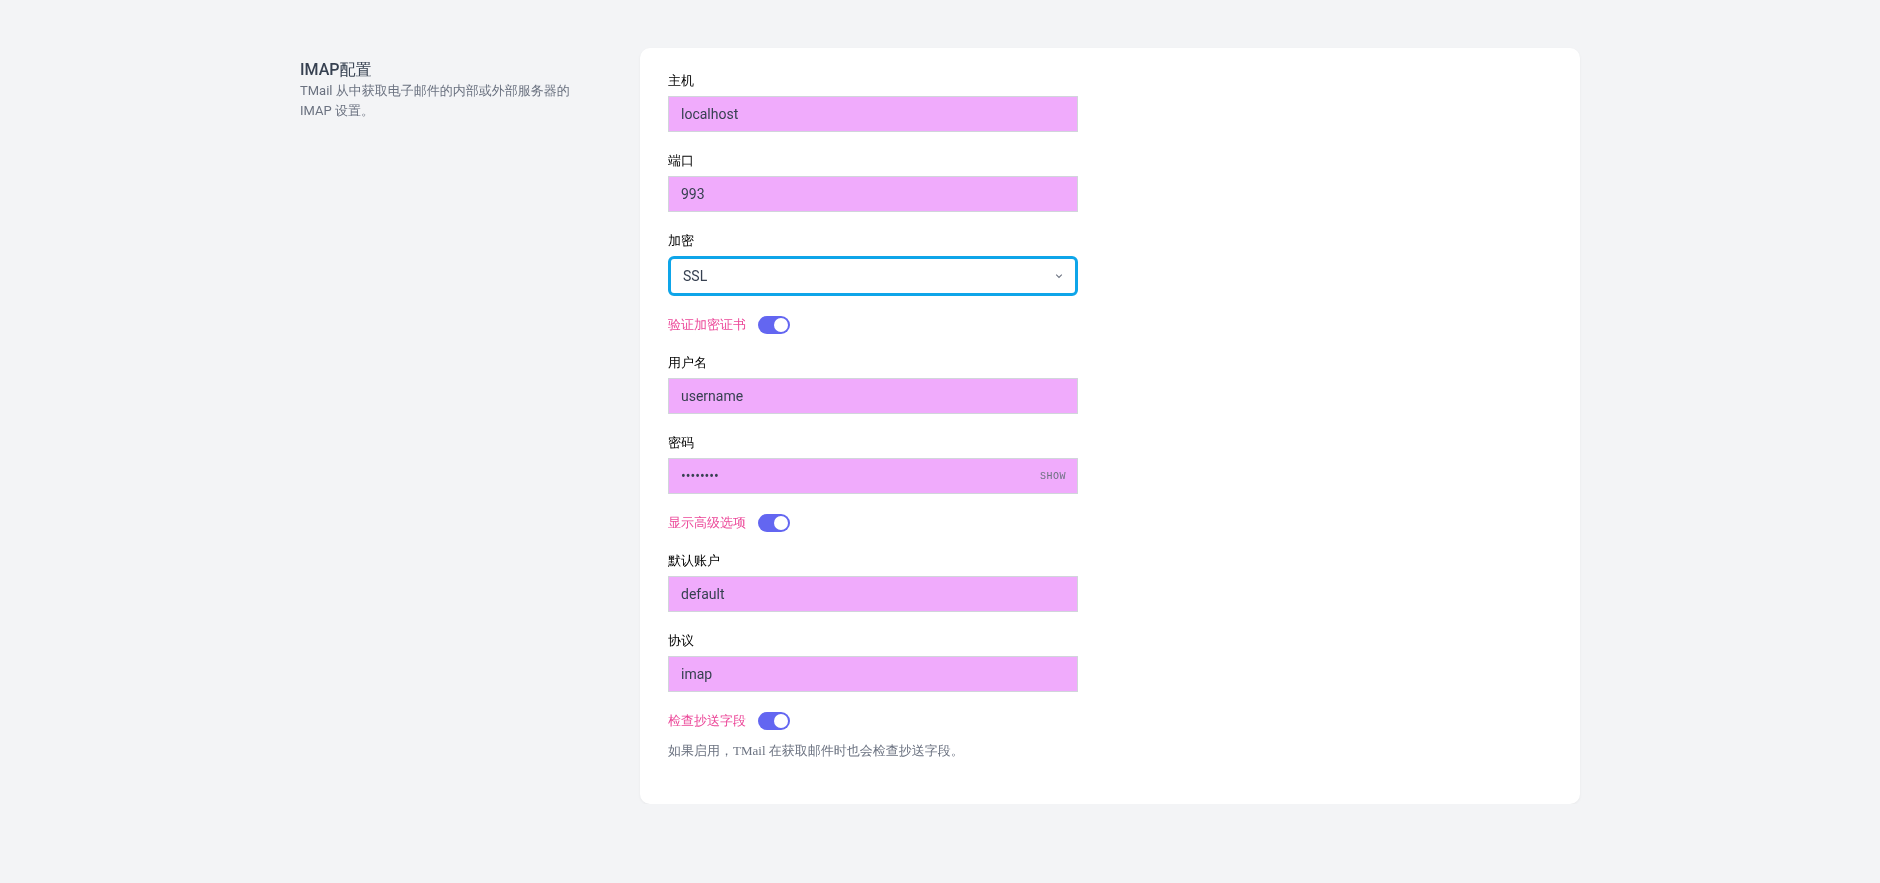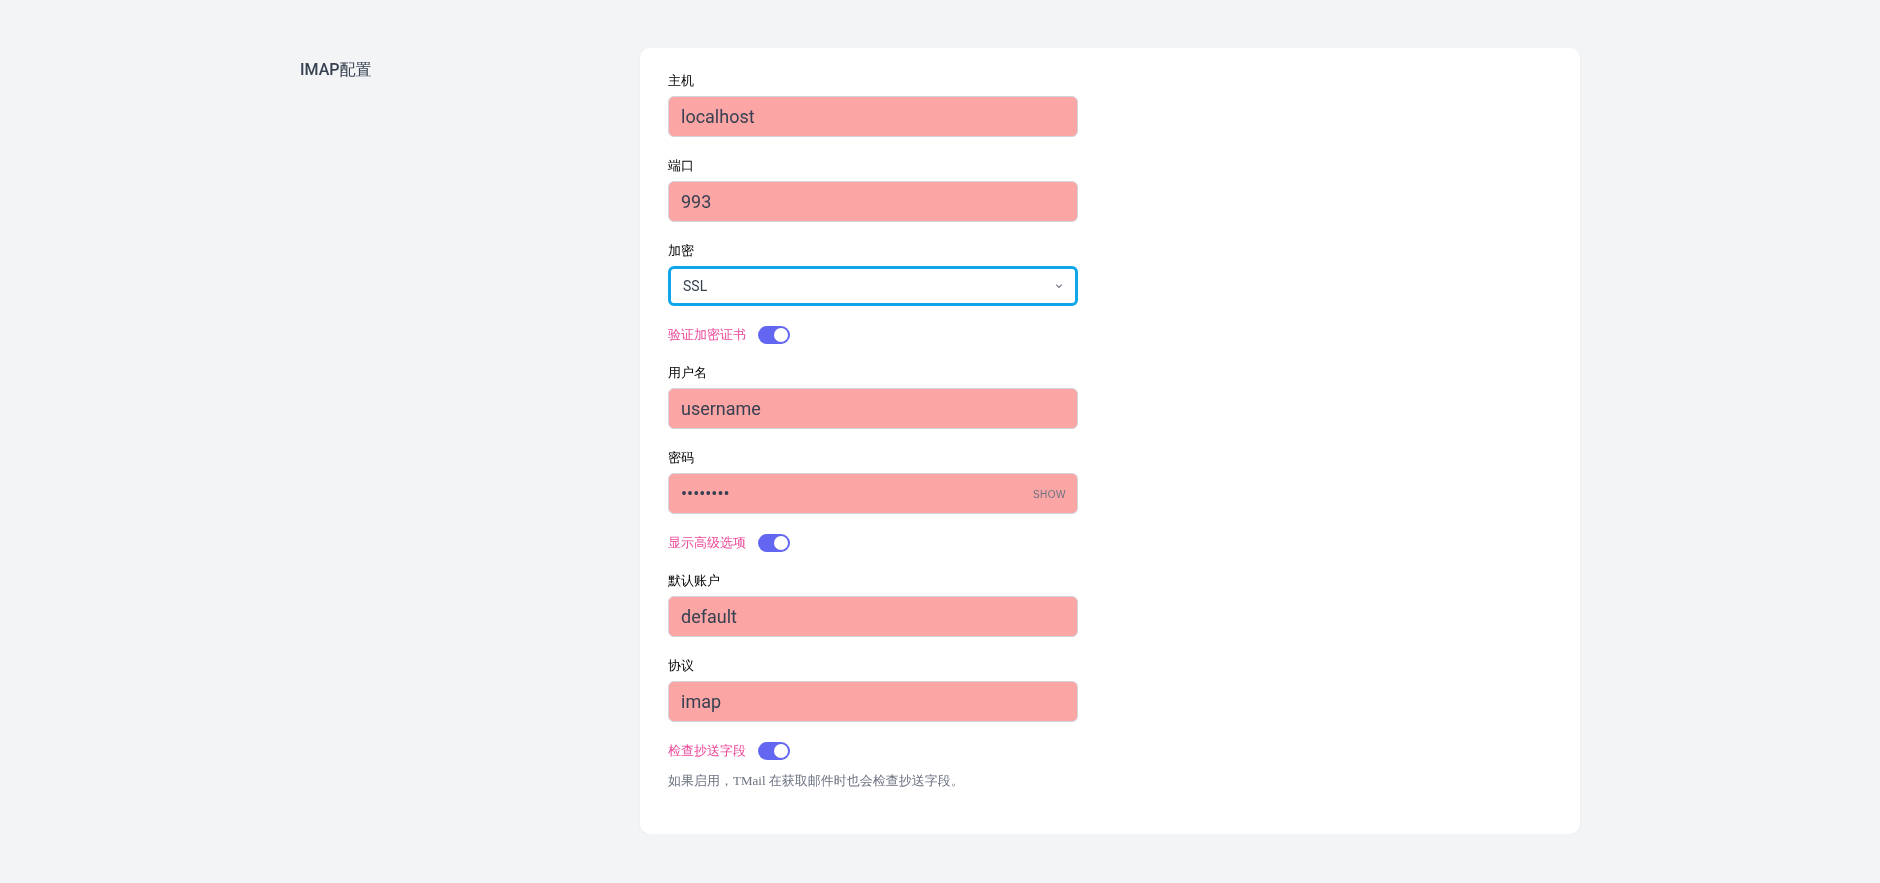--- a/index.html
+++ b/index.html
@@ -50,24 +50,24 @@
       display: block;
       font-size: 13px;
       color: #000000;
       margin-bottom: 6px;
     }
     .form-input {
       width: 100%;
       max-width: 410px;
       padding: 9px 12px;
       border: 1px solid #d1d5db;
-      border-radius: 6px;
-      font-size: 18px;
-      color: #374151;
-      background: #fca5a5;
+      border-radius: 0;
+      font-size: 14px;
+      color: #374151;
+      background: #f0abfc;
       outline: none;
       font-family: inherit;
     }
     .select-wrapper {
       position: relative;
       width: 100%;
       max-width: 410px;
     }
     .form-select {
       width: 100%;
@@ -132,41 +132,42 @@
       position: absolute;
       right: 12px;
       top: 50%;
       transform: translateY(-50%);
       background: none;
       border: none;
       color: #6b7280;
       font-size: 10px;
       letter-spacing: 0.5px;
       cursor: pointer;
-      font-family: Liberation Sans, sans-serif;
+      font-family: Liberation Mono, monospace;
     }
     .help-text {
       font-size: 13px;
       color: #6b7280;
       margin-top: 4px;
       font-family: Liberation Serif, serif;
     }
     .toggle-block {
       margin-bottom: 20px;
     }
     .toggle-block .toggle-row {
       margin-bottom: 12px;
     }
   </style>
 </head>
 <body>
 
 <div class="container">
   <aside class="sidebar">
     <h2 class="sidebar-title">IMAP配置</h2>
+    <p class="sidebar-desc">TMail 从中获取电子邮件的内部或外部服务器的 IMAP 设置。</p>
   </aside>
 
   <div class="card">
 
     <div class="form-group">
       <label class="form-label">主机</label>
       <input type="text" class="form-input" value="localhost" style="">
     </div>
 
     <div class="form-group">

